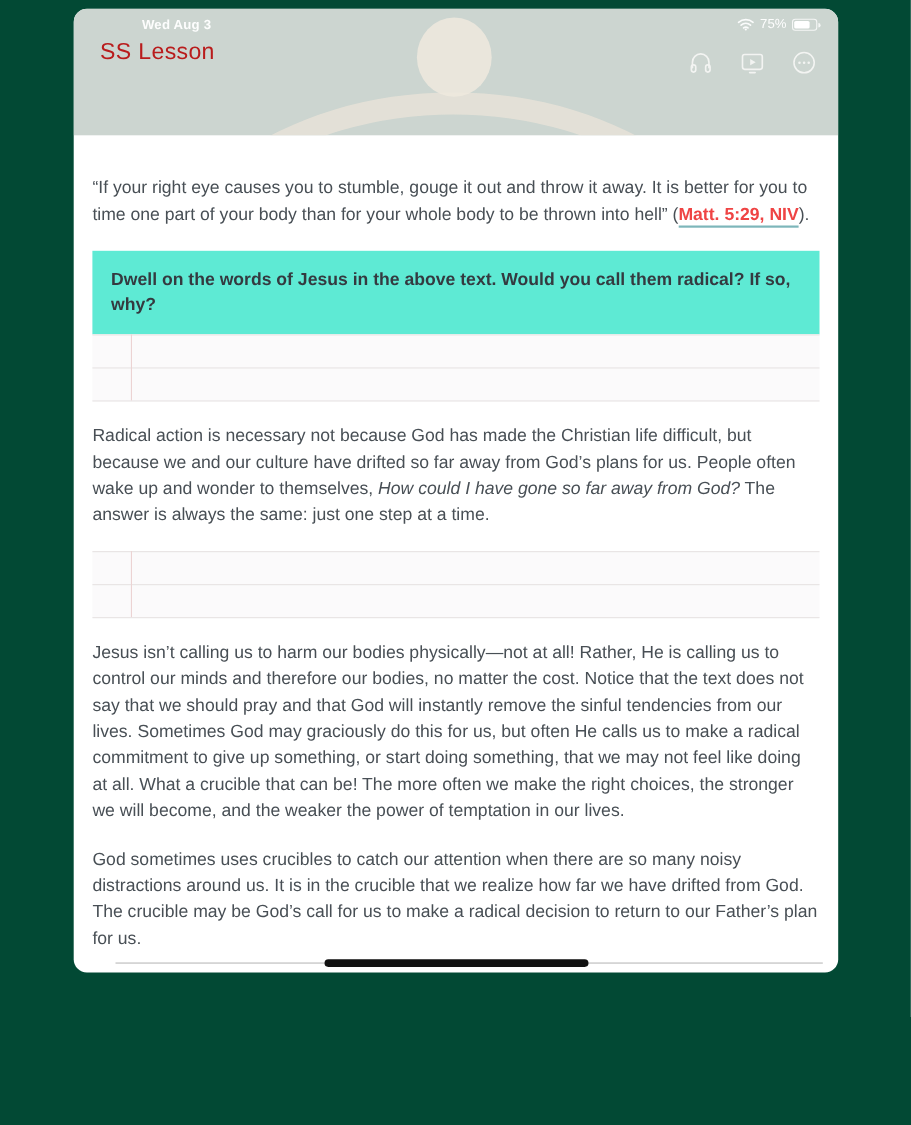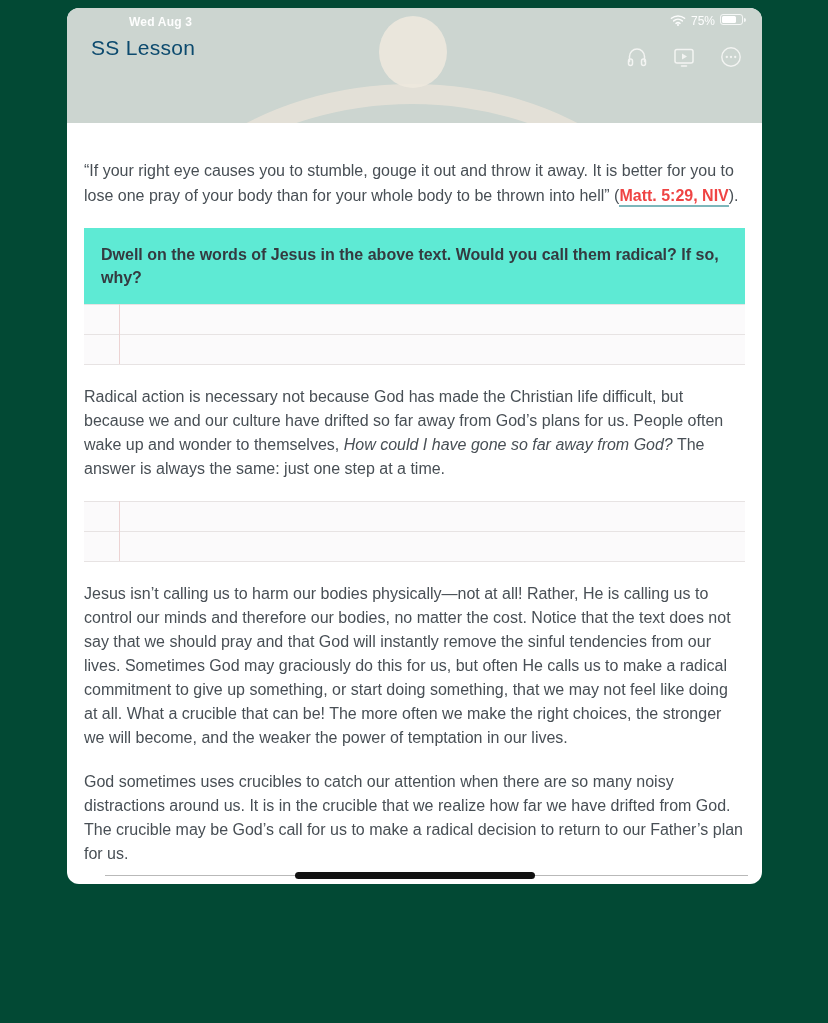--- a/index.html
+++ b/index.html
@@ -40,37 +40,37 @@
   }
   .statusbar {
     position:absolute; top:6px; left:0; right:0;
     height:18px;
     display:flex; align-items:center;
     font-size:12px; color:rgba(255,255,255,.96);
   }
   .status-date { position:absolute; left:62px; top:1px; font-weight:bold; letter-spacing:.2px; }
   .status-right {
     position:absolute; right:16px; top:0;
-    display:flex; align-items:flex-start; gap:5px;
+    display:flex; align-items:flex-end; gap:5px;
   }
   .battery { display:flex; align-items:center; }
   .bat-body {
     width:23px; height:11px;
     border:1px solid rgba(255,255,255,.8);
     border-radius:3px; padding:1px;
     display:block;
   }
   .bat-fill { display:block; height:100%; width:75%; background:#ffffff; border-radius:1.5px; }
   .bat-tip {
     width:2px; height:4px; background:rgba(255,255,255,.8);
     border-radius:0 2px 2px 0; margin-left:1px; display:block;
   }
   .app-title {
     position:absolute; left:24px; top:28px;
-    font-size:21px; font-weight:400; color:#0c4a6e; letter-spacing:.3px;
+    font-size:21px; font-weight:400; color:#b91c1c; letter-spacing:.3px;
   }
   .header-icons {
     position:absolute; right:18px; top:36px;
     display:flex; align-items:center; gap:21px;
   }
   .icon-btn {
     width:26px; height:26px; background:none; border:none; padding:0;
     cursor:pointer; display:flex; align-items:center; justify-content:center;
   }
   .icon-btn svg { width:24px; height:24px; }
@@ -176,21 +176,21 @@
             <circle cx="12" cy="12" r="1.15" fill="#f3f4f2" stroke="none"></circle>
             <circle cx="16.2" cy="12" r="1.15" fill="#f3f4f2" stroke="none"></circle>
           </svg>
         </span>
       </button>
     </div>
   </header>
 
   <main class="content">
 
-    <p class="para quote"><span>“If your right eye causes you to stumble, gouge it out and throw it away. It is better for you to lose one pray of your body than for your whole body to be thrown into hell” (</span><a class="ref-link">Matt. 5:29, NIV</a><span>).</span></p>
+    <p class="para quote"><span>“If your right eye causes you to stumble, gouge it out and throw it away. It is better for you to time one part of your body than for your whole body to be thrown into hell” (</span><a class="ref-link">Matt. 5:29, NIV</a><span>).</span></p>
 
     <section class="qbox">
       <div class="question">Dwell on the words of Jesus in the above text. Would you call them radical? If so, why?</div>
       <div class="answers">
         <div class="answer-row"></div>
         <div class="answer-row"></div>
       </div>
     </section>
 
     <p class="para"><span>Radical action is necessary not because God has made the Christian life difficult, but because we and our culture have drifted so far away from God’s plans for us. People often wake up and wonder to themselves, </span><span class="em">How could I have gone so far away from God?</span><span> The answer is always the same: just one step at a time.</span></p>

